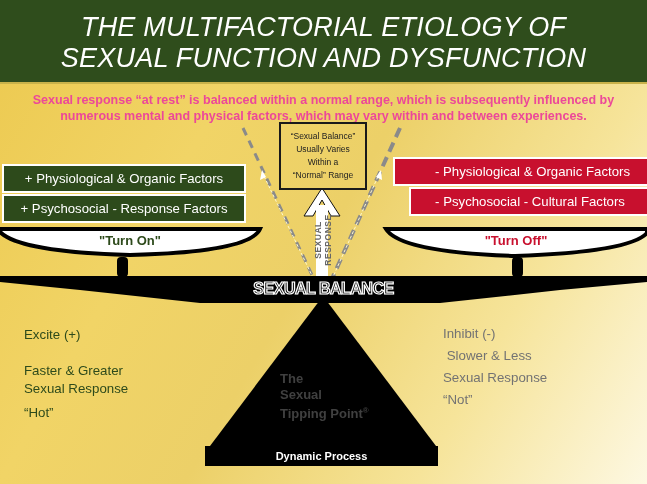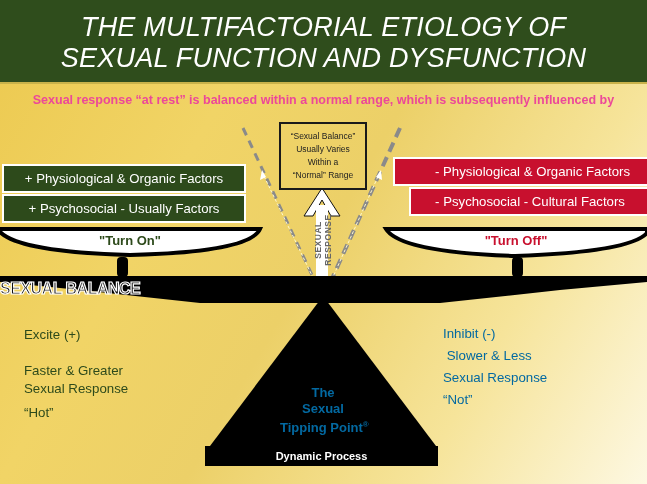--- a/index.html
+++ b/index.html
@@ -29,51 +29,52 @@
   .factor-box {
     position:absolute; border:2px solid #fff; box-sizing:border-box;
     color:#fff; font-size:13.2px; text-align:center; line-height:25px; height:29px;
   }
   .green { background:#2d4a1b; }
   .red { background:#c8102e; }
   .turn-label {
     position:absolute; font-weight:bold; font-size:13px; text-align:center;
   }
   .balance-label {
-    position:absolute; left:0; top:280px; width:647px; text-align:left;
+    position:absolute; left:0; top:280px; width:647px; text-align:center;
     font-weight:bold; font-size:16px; color:#111;
     -webkit-text-stroke:1.2px #fff; letter-spacing:-0.5px;
   }
   .side-text {
     position:absolute; font-size:13.3px; line-height:20px;
   }
   .side-text div { white-space:nowrap; }
   .tp-text {
-    position:absolute; left:280px; top:385px; width:86px; text-align:center;
-    color:#0369a1; font-weight:bold; font-size:13px; line-height:16px;
+    position:absolute; left:280px; top:371px; width:86px; text-align:left;
+    color:#404040; font-weight:bold; font-size:13px; line-height:16px;
   }
   .tp-text sup { font-size:8px; }
   .dyn {
     position:absolute; left:205px; top:446px; width:233px; height:20px;
     background:#000; color:#fff; font-weight:bold; font-size:11px; line-height:20px; text-align:center;
   }
   svg.art { position:absolute; left:0; top:0; }
 </style>
 </head>
 <body>
 
 <div class="header">
   <div class="title">
     <div>THE MULTIFACTORIAL ETIOLOGY OF</div>
     <div>SEXUAL FUNCTION AND DYSFUNCTION</div>
   </div>
 </div>
 
 <div class="subtitle">
   <div>Sexual response “at rest” is  balanced within a normal range, which is subsequently influenced by</div>
+  <div>numerous mental and physical factors, which may vary within and between experiences.</div>
 </div>
 
 <svg class="art" width="647" height="484">
 
   <line x1="243" y1="128" x2="320" y2="292" stroke="#8a8a8a" stroke-width="3" stroke-dasharray="8,6"></line>
   <line x1="400" y1="128" x2="326" y2="292" stroke="#8a8a8a" stroke-width="4" stroke-dasharray="10,6"></line>
   <line x1="262" y1="172" x2="318" y2="288" stroke="#fff8d0" stroke-width="1" stroke-dasharray="3,2"></line>
   <polygon points="262,170 260,180 266,177" fill="#fff"></polygon>
   <line x1="380" y1="172" x2="328" y2="288" stroke="#fff8d0" stroke-width="1" stroke-dasharray="3,2"></line>
   <polygon points="381,170 376,177 382,180" fill="#fff"></polygon>
@@ -95,37 +96,37 @@
 <div class="range-box">
   <div>“Sexual Balance”</div>
   <div>Usually Varies</div>
   <div>Within a</div>
   <div>“Normal”  Range</div>
 </div>
 
 <div style="position:absolute; left:283px; top:230px; width:80px; text-align:center; transform:rotate(-90deg); font-size:8.5px; color:#666; font-weight:bold; letter-spacing:0.5px;">SEXUAL RESPONSE</div>
 
 <div class="factor-box green" style="left:2px; top:164px; width:244px;">+ Physiological &amp; Organic Factors</div>
-<div class="factor-box green" style="left:2px; top:194px; width:244px;">+ Psychosocial - Usually Factors</div>
+<div class="factor-box green" style="left:2px; top:194px; width:244px;">+ Psychosocial - Response Factors</div>
 <div class="turn-label" style="left:60px; top:233px; width:140px; color:#2d4a1b;">"Turn On"</div>
 
 <div class="factor-box red" style="left:393px; top:157px; width:279px;">- Physiological &amp; Organic Factors</div>
 <div class="factor-box red" style="left:393px; top:187px; width:242px;margin-left:16px;">- Psychosocial - Cultural Factors</div>
 <div class="turn-label" style="left:446px; top:233px; width:140px; color:#c8102e;">"Turn Off"</div>
 
 <div class="balance-label">SEXUAL BALANCE</div>
 
 <div class="side-text" style="left:24px; top:325px; color:#2d4a1b;">
   <div>Excite (+)</div>
   <div style="margin-top:16px;">Faster &amp; Greater</div>
   <div style="margin-top:-2px;">Sexual Response</div>
   <div style="margin-top:4px;">“Hot”</div>
 </div>
 
-<div class="side-text" style="left:443px; top:323px; color:#0369a1; line-height:22px;">
+<div class="side-text" style="left:443px; top:323px; color:#737373; line-height:22px;">
   <div>Inhibit (-)</div>
   <div style="white-space:pre;"> Slower &amp; Less</div>
   <div>Sexual Response</div>
   <div>“Not”</div>
 </div>
 
 <div class="tp-text">
   <div>The</div>
   <div>Sexual</div>
   <div style="white-space:nowrap;"><span>Tipping Point</span><sup>®</sup></div>

